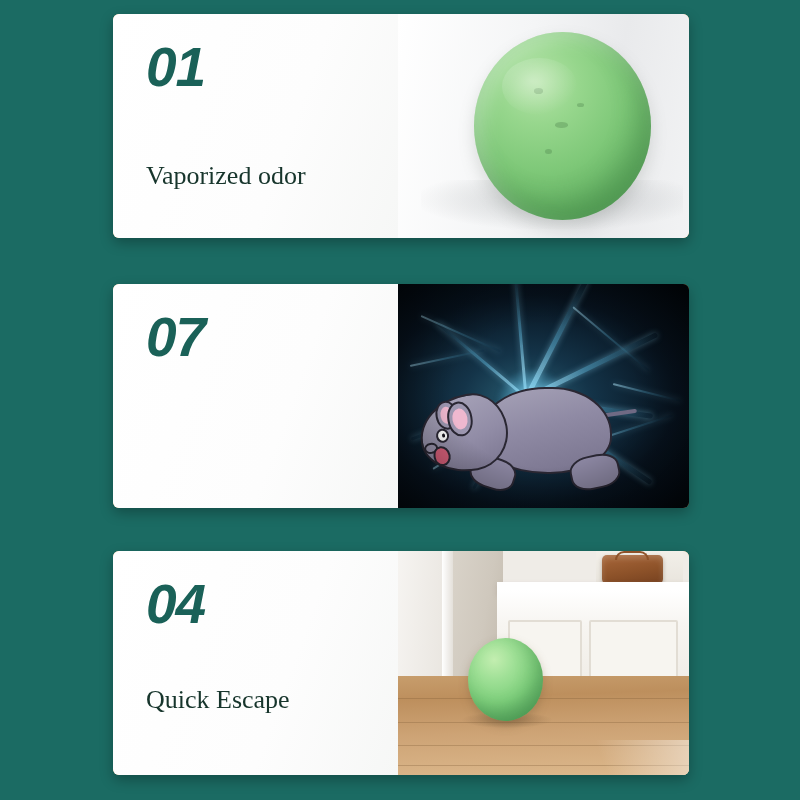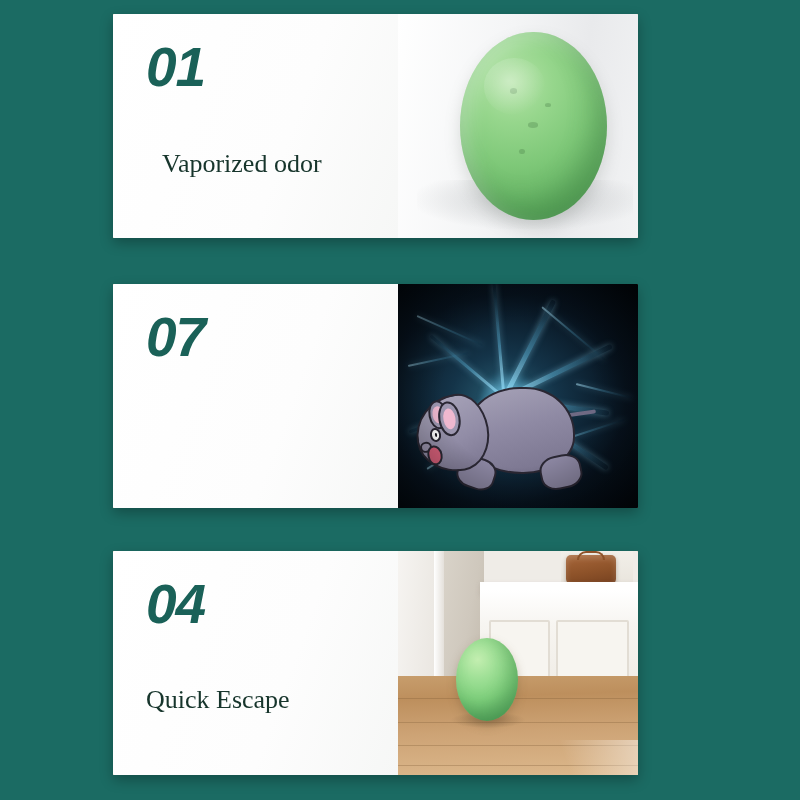--- a/index.html
+++ b/index.html
@@ -17,23 +17,23 @@
   .board {
     position: absolute;
     left: 0; top: 0;
     width: 800px;
     height: 800px;
     background: #1b6b63;
   }
   .card {
     position: absolute;
     left: 113px;
-    width: 525px;
+    width: 576px;
     background: #fdba74;
-    border-radius: 1px;
+    border-radius: 6px;
     overflow: hidden;
     display: flex;
     flex-direction: row;
     box-shadow: 0 5px 13px rgba(0,0,0,0.28);
   }
   #card-1 { top: 14px;  height: 224px; }
   #card-2 { top: 284px; height: 224px; }
   #card-3 { top: 551px; height: 224px; }
 
   .card-text {
@@ -55,21 +55,21 @@
   }
   .card-label {
     position: absolute;
     left: 33px;
     right: 6px;
     font-family: "Liberation Serif", serif;
     font-size: 26px;
     color: #17352c;
     line-height: 1.42;
   }
-  #card-1 .card-label { top: 132px; margin-left: 16px; }
+  #card-1 .card-label { top: 144px; }
   #card-2 .card-label { top: 104px; }
   #card-3 .card-label { top: 131px; }
 
   .card-media {
     flex: 1 1 auto;
     position: relative;
     overflow: hidden;
   }
 
   

